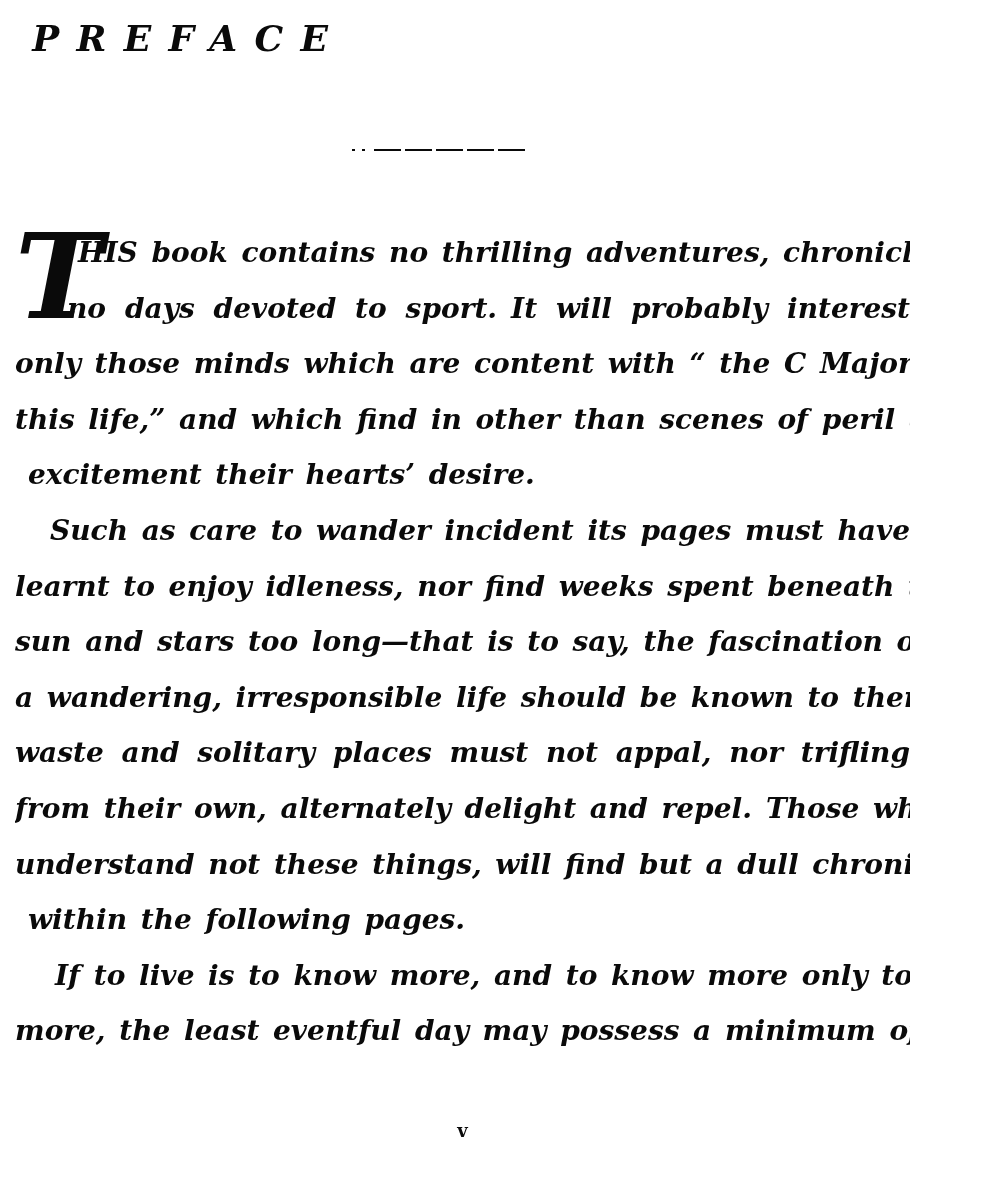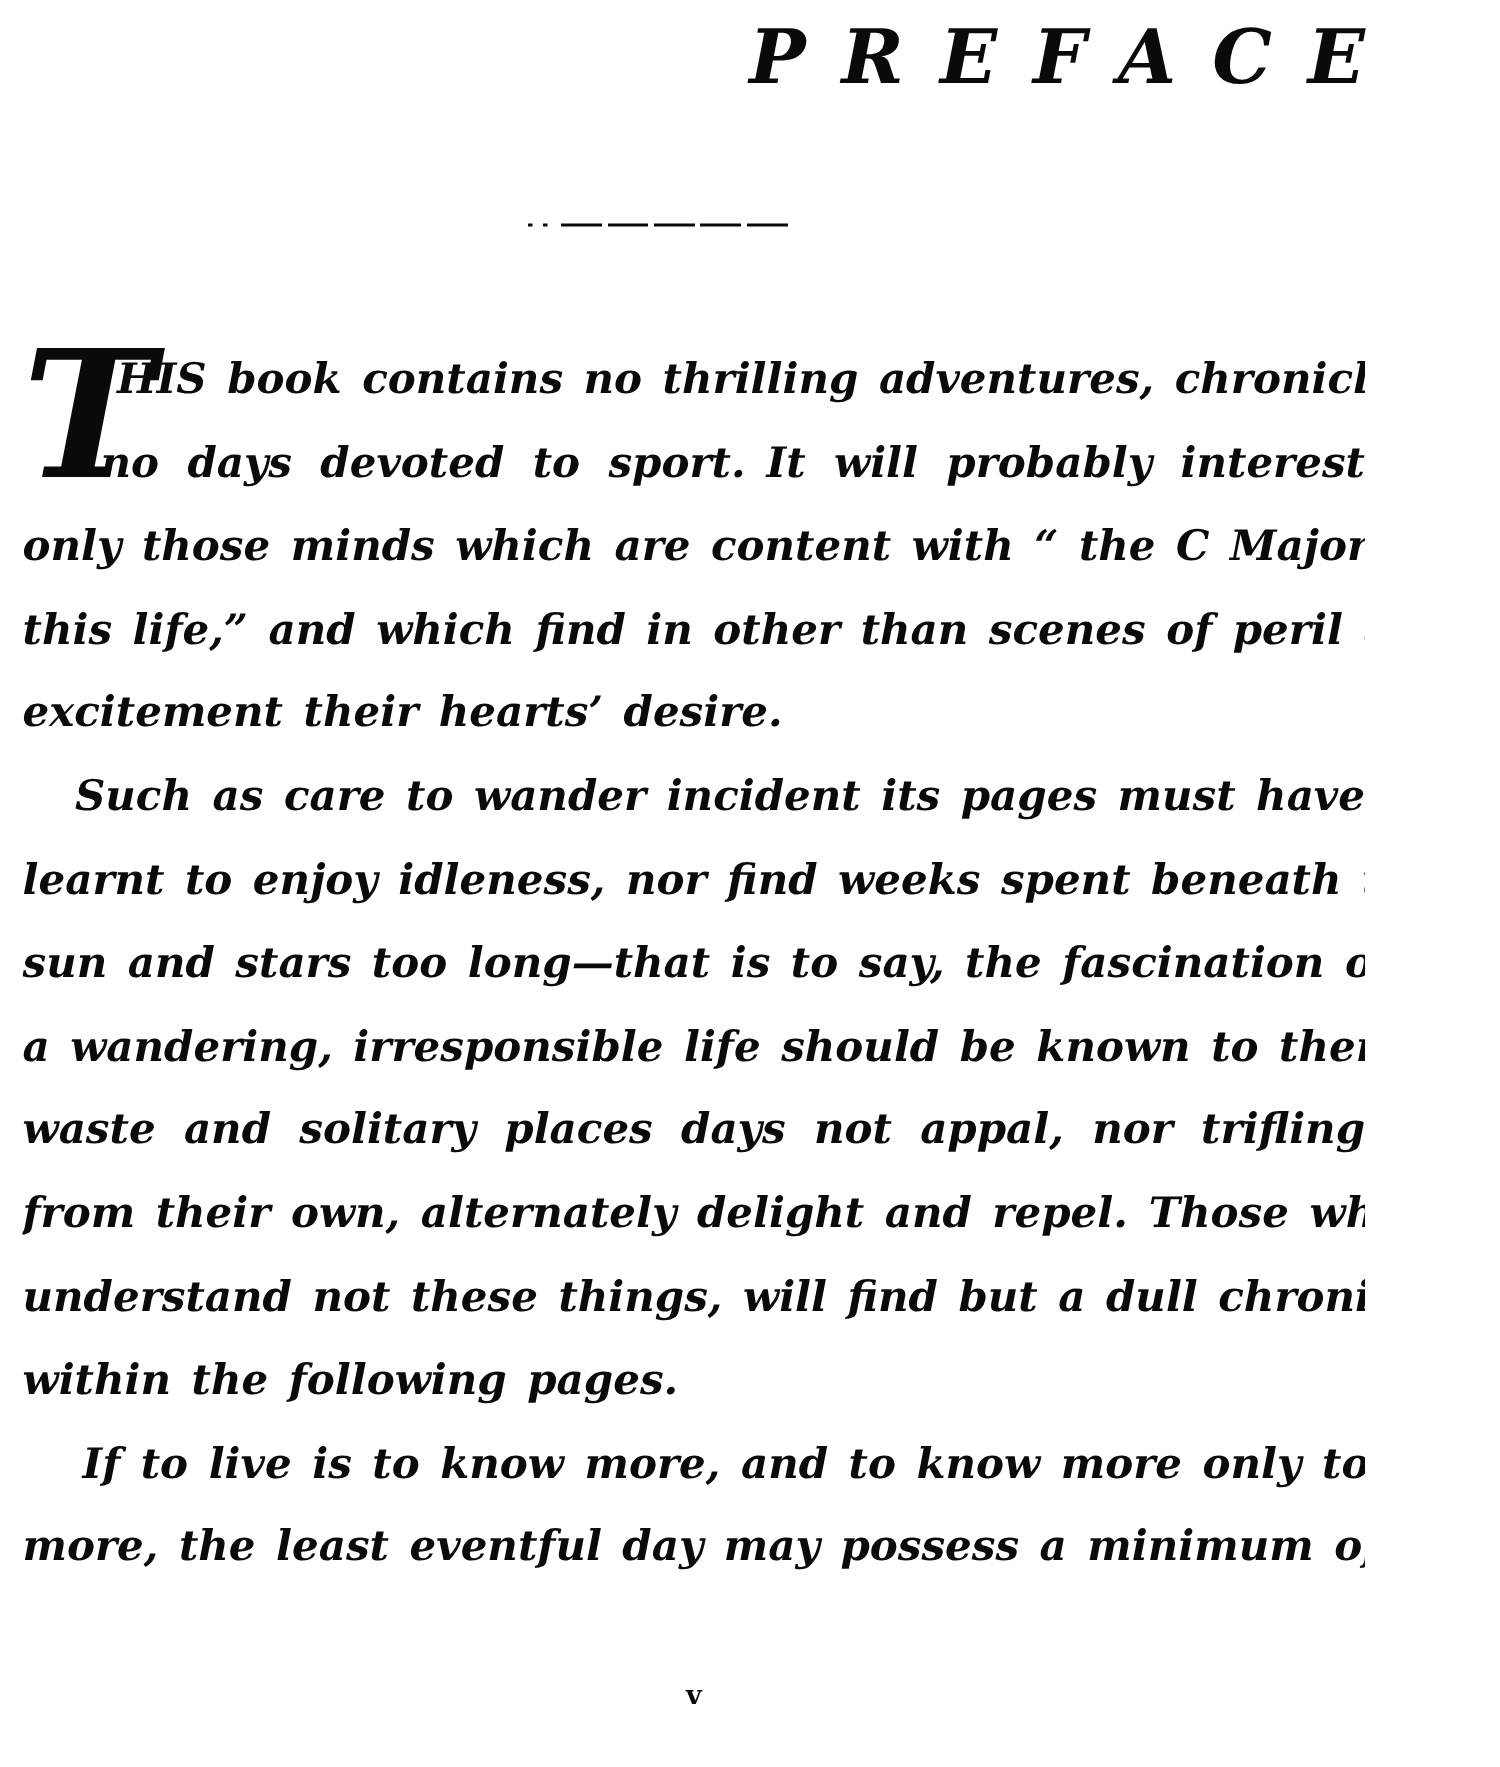--- a/index.html
+++ b/index.html
@@ -13,24 +13,24 @@
     height: 1178px;
     background: #ffffff;
     color: #0a0a0a;
     overflow: hidden;
   }
   .page-title {
     position: absolute;
     top: 14px;
     left: 15px;
     width: 895px;
-    text-align: right;
+    text-align: left;
     font-style: italic;
     font-weight: bold;
-    font-size: 50px;
+    font-size: 36px;
     line-height: 48px;
     letter-spacing: 0.48em;
     padding-left: 0.48em; 
     white-space: nowrap;
   }
   .divider-rule {
     position: absolute;
     top: 149px;
     left: 374px;
     width: 153px;
@@ -74,20 +74,21 @@
     white-space: nowrap;
     overflow: hidden;
   }
   .text-line.after-dropcap-1 { padding-left: 63px; }
   .text-line.after-dropcap-2 { padding-left: 52px; }
   .text-line.para-indent-1 { text-indent: 35px; }
   .text-line.para-indent-2 { text-indent: 40px; }
   .text-line.para-end {
     text-align: left;
     text-align-last: left;
+    margin-left: 13px;
   }
   .page-number {
     position: absolute;
     top: 1120px;
     left: 15px;
     width: 895px;
     text-align: center;
     font-style: normal;
     font-weight: bold;
     font-size: 18px;
@@ -113,21 +114,21 @@
       <div class="text-line">only those minds which are content with “ the C Major of</div>
       <div class="text-line">this life,” and which find in other than scenes of peril and</div>
       <div class="text-line para-end">excitement their hearts’ desire.</div>
     </div>
 
     <div>
       <div class="text-line para-indent-1">Such as care to wander incident its pages must have</div>
       <div class="text-line">learnt to enjoy idleness, nor find weeks spent beneath the</div>
       <div class="text-line">sun and stars too long—that is to say, the fascination of</div>
       <div class="text-line">a wandering, irresponsible life should be known to them :</div>
-      <div class="text-line">waste and solitary places days not appal, nor trifling</div>
+      <div class="text-line">waste and solitary places must not appal, nor trifling</div>
       <div class="text-line">from their own, alternately delight and repel. Those who</div>
       <div class="text-line">understand not these things, will find but a dull chronicle</div>
       <div class="text-line para-end">within the following pages.</div>
     </div>
 
     <div>
       <div class="text-line para-indent-2">If to live is to know more, and to know more only to love</div>
       <div class="text-line">more, the least eventful day may possess a minimum of</div>
     </div>
 

